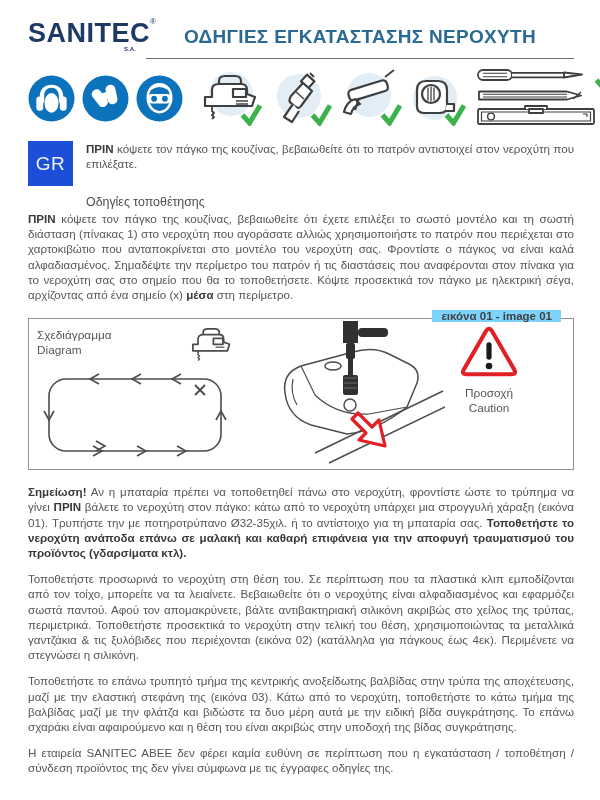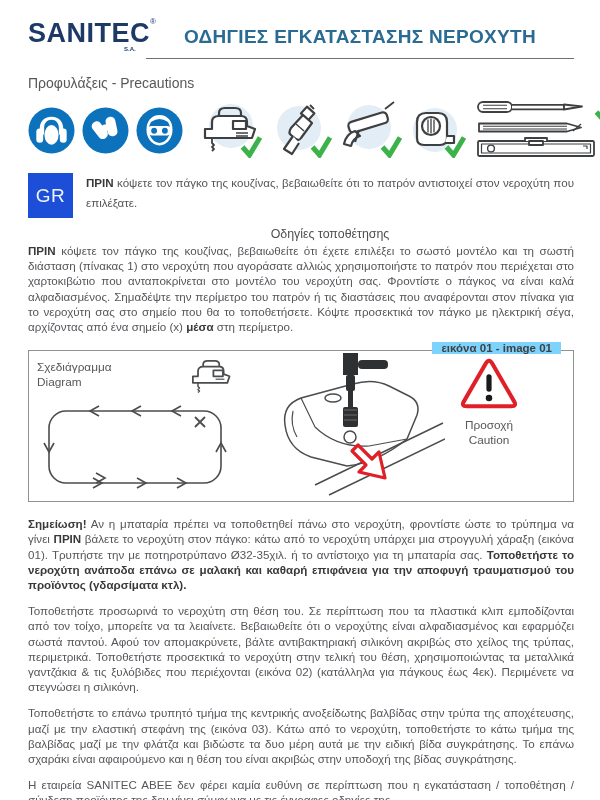--- a/index.html
+++ b/index.html
@@ -26,23 +26,23 @@
   .tool .chk{position:absolute;right:-4px;bottom:2px;width:24px;height:24px;}
   .tool.tape{width:58px;}
   .tools-multi{position:relative;width:142px;height:62px;flex:none;margin-left:6px;}
   .tools-multi .chk{position:absolute;right:0;top:0;width:24px;height:24px;}
 
   
   .gr-row{display:flex;margin-top:12px;}
   .gr-box{width:45px;height:45px;background:#1d4ed8;color:#eef3f6;flex:none;
           display:flex;align-items:center;justify-content:center;
           font-size:19px;letter-spacing:.5px;}
-  .gr-text{margin-left:13px;font-size:11.6px;line-height:20px;text-align:justify;}
-
-  .sub-heading{margin:9px 0 2px 58px;font-size:12.4px;color:#4c4e50;text-align:center;}
+  .gr-text{margin-left:13px;font-size:11.6px;line-height:15px;text-align:justify;}
+
+  .sub-heading{margin:9px 0 2px 58px;font-size:12.4px;color:#4c4e50;}
 
   p.body{font-size:11.6px;line-height:15.2px;text-align:justify;margin:0 0 11px 0;}
   .b{font-weight:bold;color:#38393b;}
 
   
   .figure{position:relative;border:1.6px solid #8f9193;height:150px;margin:16px 0 14px 0;}
   .fig-label{position:absolute;top:-9px;right:12px;background:#7dd3fc;padding:0 9px;
              font-size:11.5px;font-weight:bold;color:#3f4143;}
   .diagram-caption{position:absolute;left:8px;top:9px;font-size:11.8px;color:#55575a;line-height:15px;}
   .cutpath{position:absolute;left:14px;top:46px;}
@@ -63,21 +63,20 @@
   <div class="header">
     <div class="logo">
       <span class="big">SANITEC</span><span class="reg">®</span>
       <span class="sa">S.A.</span>
     </div>
     <div class="header-right">
       <div class="doc-title">ΟΔΗΓΙΕΣ ΕΓΚΑΤΑΣΤΑΣΗΣ ΝΕΡΟΧΥΤΗ</div>
     </div>
   </div>
 
-  <div class="section-heading">Προφυλάξεις - Precautions</div>
 
   <div class="icons-row">
     <div class="ppe">
       <span>
         <svg width="47" height="47" viewBox="0 0 48 48">
           <circle cx="24" cy="24" r="23.5" fill="#0d72bc"></circle>
           <path d="M24 10c-8 0-12 5.5-12 12v6h4.5v-7c0-4.5 3-8 7.5-8s7.5 3.5 7.5 8v7H36v-6c0-6.5-4-12-12-12z" fill="#fff"></path>
           <ellipse cx="24" cy="28.5" rx="7.2" ry="10" fill="#fff"></ellipse>
           <rect x="8.5" y="22" width="7" height="14.5" rx="3.4" fill="#fff"></rect>
           <rect x="32.5" y="22" width="7" height="14.5" rx="3.4" fill="#fff"></rect>

